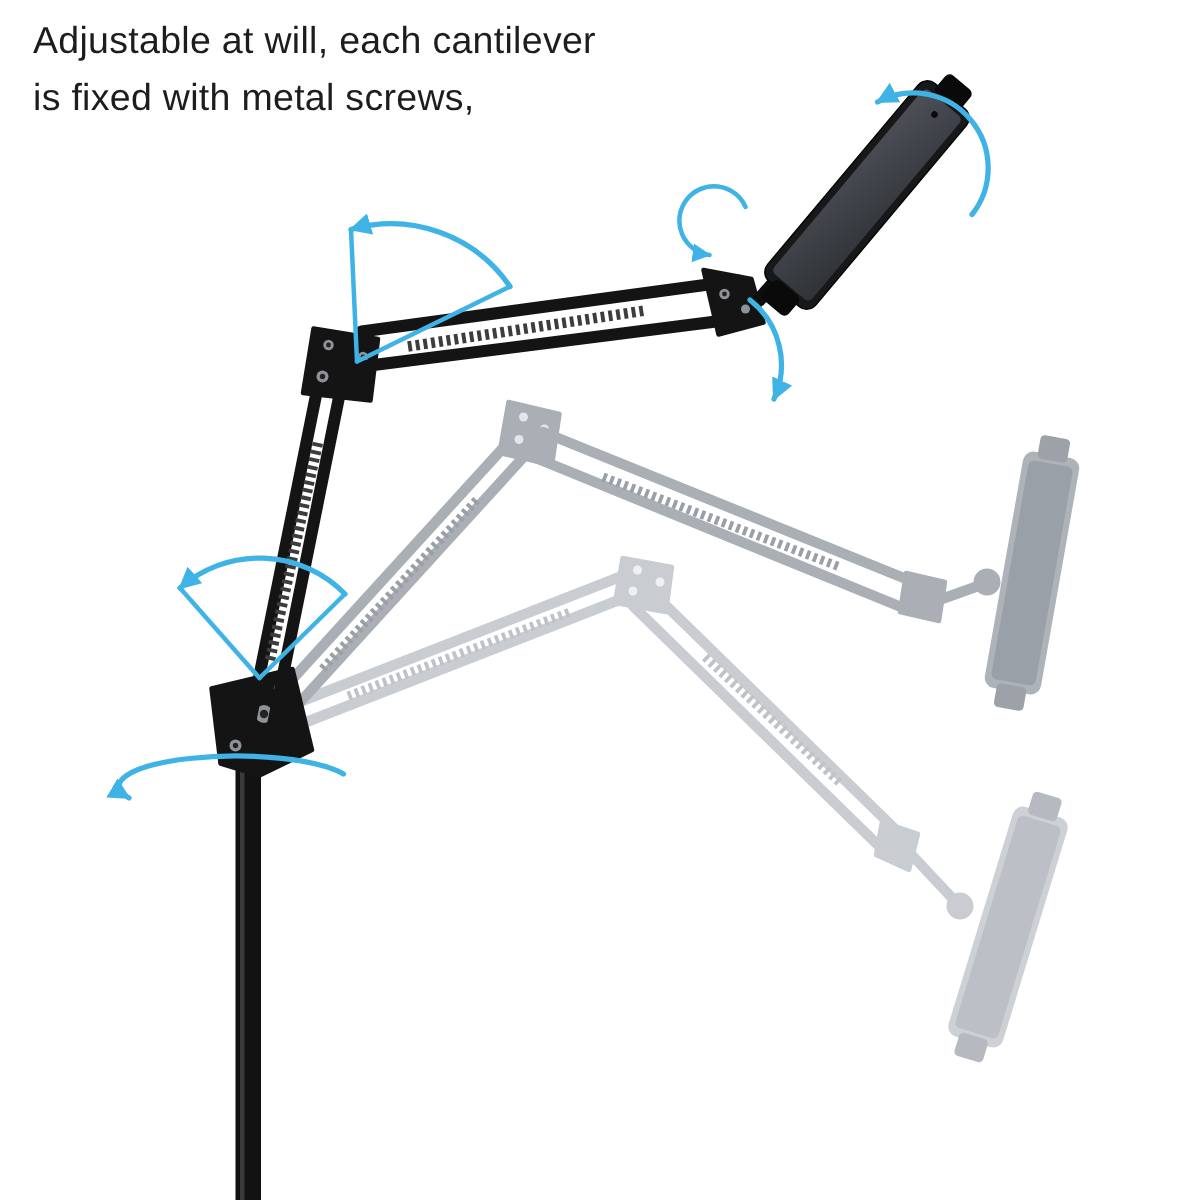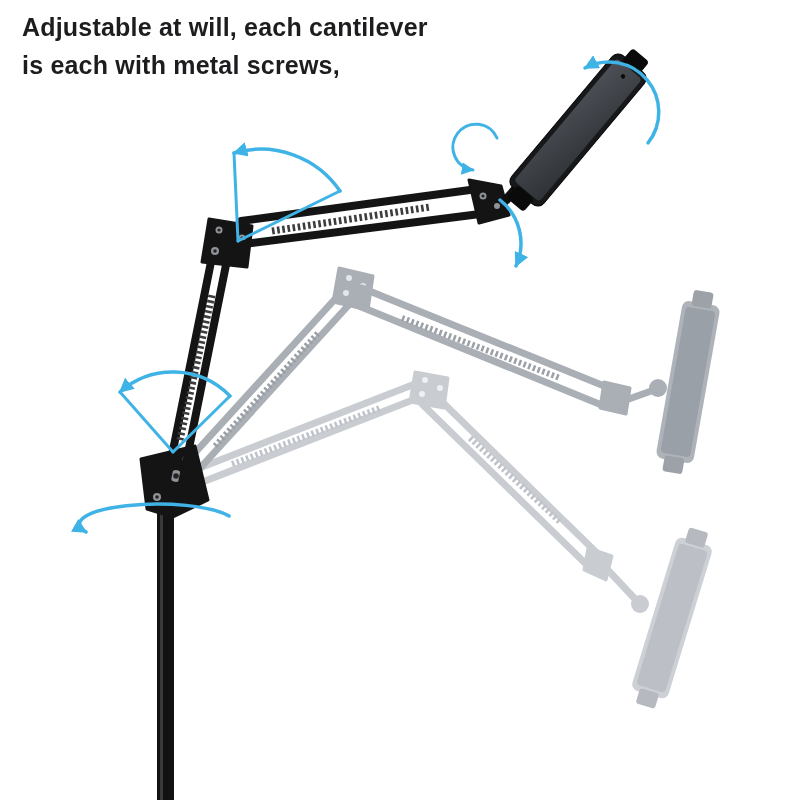--- a/index.html
+++ b/index.html
@@ -7,21 +7,21 @@
     width:800px;height:800px;overflow:hidden;
     background:var(--c-background,#ffffff);
     font-family:"Liberation Sans","DejaVu Sans",sans-serif;
   }
   .stage{position:relative;width:800px;height:800px;background:var(--c-background,#ffffff);}
   .caption{
     position:absolute;left:22px;top:8px;
     font-size:25px;line-height:1.52;color:#1d1d1f;
     letter-spacing:.2px;
   }
-  .caption div{white-space:nowrap;font-weight:bold;}
+  .caption div{white-space:nowrap;}
   svg{position:absolute;left:0;top:0;}
 
   
   .bar-main{stroke:var(--c-stand,#141414);stroke-width:8;stroke-linecap:round;fill:none;}
   .plate-main{fill:var(--c-stand,#141414);stroke:var(--c-stand,#141414);stroke-linejoin:round;stroke-width:3;}
   .spring-main{stroke:#3d3d3f;stroke-width:7;stroke-dasharray:2.6 2.6;fill:none;}
   .screw{fill:#8f9398;}
   .screw-core{fill:#232323;}
 
   
@@ -41,21 +41,21 @@
   .arrow-thin{stroke:var(--c-arrow,#3fb3e6);stroke-width:3;fill:none;stroke-linecap:round;}
   #ah path{fill:var(--c-arrow,#3fb3e6);}
 </style>
 </head>
 <body>
 
 <div class="stage">
 
   <div class="caption">
     <div>Adjustable at will, each cantilever</div>
-    <div>is each with metal screws,</div>
+    <div>is fixed with metal screws,</div>
   </div>
 
   <svg width="800" height="800" viewBox="0 0 800 800">
     <defs>
       <marker id="ah" viewBox="0 0 10 10" refX="9" refY="5" markerWidth="4.2" markerHeight="4.2" orient="auto-start-reverse">
         <path d="M0,0 L10,5 L0,10 Z"></path>
       </marker>
       <linearGradient id="scr" x1="0" y1="0" x2="1" y2="1">
         <stop offset="0" stop-color="#4d5157"></stop>
         <stop offset="1" stop-color="#2f3237"></stop>

